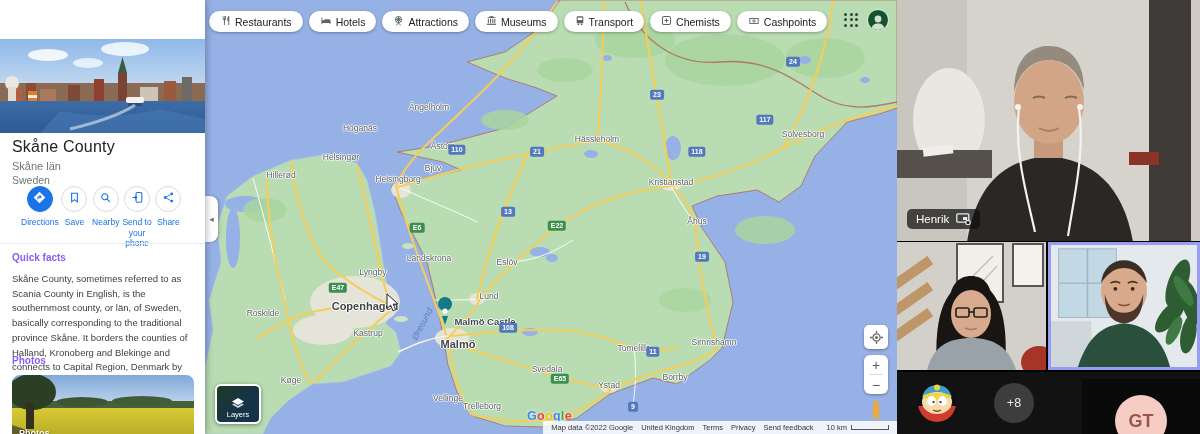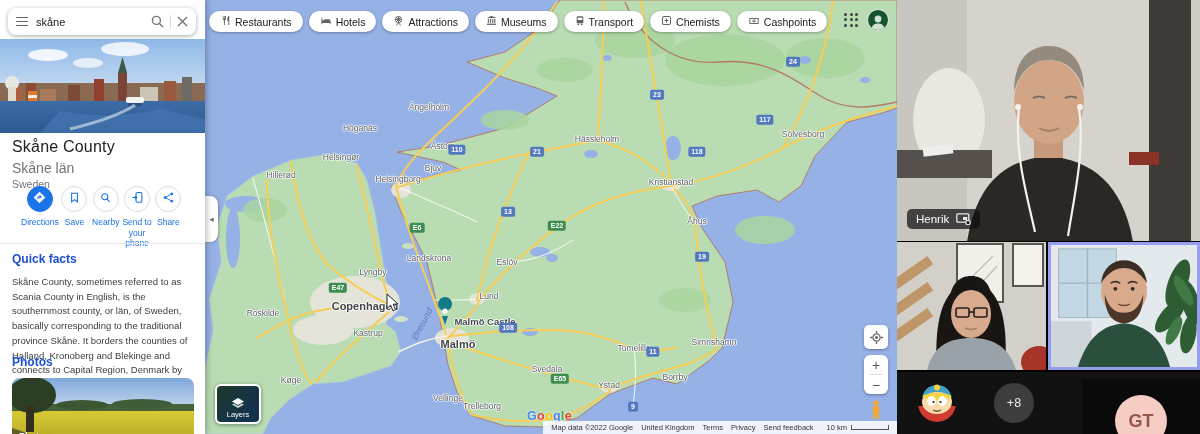--- a/index.html
+++ b/index.html
@@ -11,30 +11,30 @@
   .sidebar { width:205px; height:434px; background:#fff; position:relative; flex:0 0 205px; overflow:hidden; box-shadow:2px 0 6px rgba(0,0,0,.25); z-index:5; }
   .searchbar { position:absolute; left:8px; top:8px; width:188px; height:27px; background:#fff; border-radius:8px; box-shadow:0 1px 4px rgba(60,64,67,.45); display:flex; align-items:center; padding:0 8px; gap:8px; z-index:3; }
   .searchbar .menu-ic { display:flex; flex-direction:column; gap:2.5px; cursor:pointer; }
   .searchbar .menu-ic i { display:block; width:12px; height:1.6px; background:#5f6368; border-radius:1px; }
   .search-text { flex:1; font-size:11px; color:#202124; }
   .sb-right { display:flex; align-items:center; gap:6px; }
   .sb-divider { width:1px; height:14px; background:#dadce0; }
   .hero { position:absolute; left:0; top:39px; width:205px; height:94px; overflow:hidden; cursor:pointer; }
   .place-head { position:absolute; left:12px; top:138px; }
   .place-title { font-size:16px; font-weight:400; color:#202124; letter-spacing:.2px; }
-  .place-sub { font-size:14px; color:#70757a; margin-top:4px; }
+  .place-sub { font-size:11px; color:#70757a; margin-top:4px; }
   .place-country { font-size:10.5px; color:#70757a; margin-top:2px; }
   .actions { position:absolute; left:0; top:186px; width:205px; display:flex; justify-content:space-between; padding:0 21px; }
   .action { display:flex; flex-direction:column; align-items:center; width:40px; cursor:pointer; }
   .action .circ { width:26px; height:26px; border-radius:50%; border:1px solid #dadce0; display:flex; align-items:center; justify-content:center; background:#fff; }
   .action.primary .circ { background:#1a73e8; border-color:#1a73e8; }
   .action .alabel { font-size:8.5px; color:#1a73e8; margin-top:5px; text-align:center; line-height:1.25; }
   .sb-hr { position:absolute; left:0; top:243px; width:205px; height:1px; background:#e8eaed; }
   .facts { position:absolute; left:12px; top:252px; width:182px; }
-  .facts h2, .photos h2 { font-size:12px; font-weight:700; color:#1d4ed8; }
+  .facts h2, .photos h2 { font-size:10px; font-weight:700; color:#8b5cf6; }
   .facts p { margin-top:9px; font-size:9.5px; line-height:1.55; color:#3c4043; }
   .facts a { color:#1a73e8; text-decoration:underline; cursor:pointer; }
   .photos { position:absolute; left:12px; top:355px; width:182px; }
   .photo-thumb { position:relative; margin-top:9px; width:182px; height:68px; border-radius:8px; overflow:hidden; cursor:pointer; }
   .photo-overlay { position:absolute; left:7px; bottom:5px; color:#fff; font-size:9px; font-weight:700; text-shadow:0 1px 2px rgba(0,0,0,.8); }
 
   
   .map-area { width:692px; height:434px; position:relative; flex:0 0 692px; overflow:hidden; background:#96b1e6; }
   .map-svg { position:absolute; inset:0; cursor:grab; }
   #map-overlay { position:absolute; inset:0; pointer-events:none; }
@@ -80,38 +80,20 @@
   .overflow { width:40px; height:40px; border-radius:50%; background:#3d3d3d; color:#ececec; font-size:12.5px; display:flex; align-items:center; justify-content:center; margin-left:38px; cursor:pointer; }
   .gt-tile { position:absolute; left:185px; top:7px; width:118px; height:55px; background:#0a0a0a; display:flex; align-items:flex-start; justify-content:center; overflow:hidden; }
   .gt-circle { width:52px; height:52px; margin-top:16px; border-radius:50%; background:#f6cdc4; color:#96564b; font-size:18px; font-weight:700; display:flex; align-items:center; justify-content:center; }
 </style>
 </head>
 <body>
 
 <div class="screen">
 
   <aside class="sidebar">
-    <div class="searchbar">
-      <span class="menu-ic">
-          <i></i>
-          <i></i>
-          <i></i>
-        </span>
-      <span class="search-text">skåne</span>
-      <span class="sb-right">
-        <svg width="13" height="13" viewBox="0 0 13 13">
-            <circle cx="5.4" cy="5.4" r="4" fill="none" stroke="#70757a" stroke-width="1.4"></circle>
-            <line x1="8.4" y1="8.4" x2="12" y2="12" stroke="#70757a" stroke-width="1.4"></line>
-          </svg>
-        <span class="sb-divider"></span>
-        <svg width="11" height="11" viewBox="0 0 11 11">
-            <path d="M1,1 L10,10 M10,1 L1,10" stroke="#70757a" stroke-width="1.4"></path>
-          </svg>
-      </span>
-    </div>
 
     <div class="hero">
       <svg width="205" height="94" viewBox="0 0 205 94" preserveAspectRatio="none">
         <defs>
           <linearGradient id="sky" x1="0" y1="0" x2="0" y2="1">
               <stop offset="0" stop-color="#8fb9e8"></stop>
               <stop offset="1" stop-color="#cfe0f2"></stop>
             </linearGradient>
           <linearGradient id="sea" x1="0" y1="0" x2="0" y2="1">
               <stop offset="0" stop-color="#3c6ca6"></stop>

